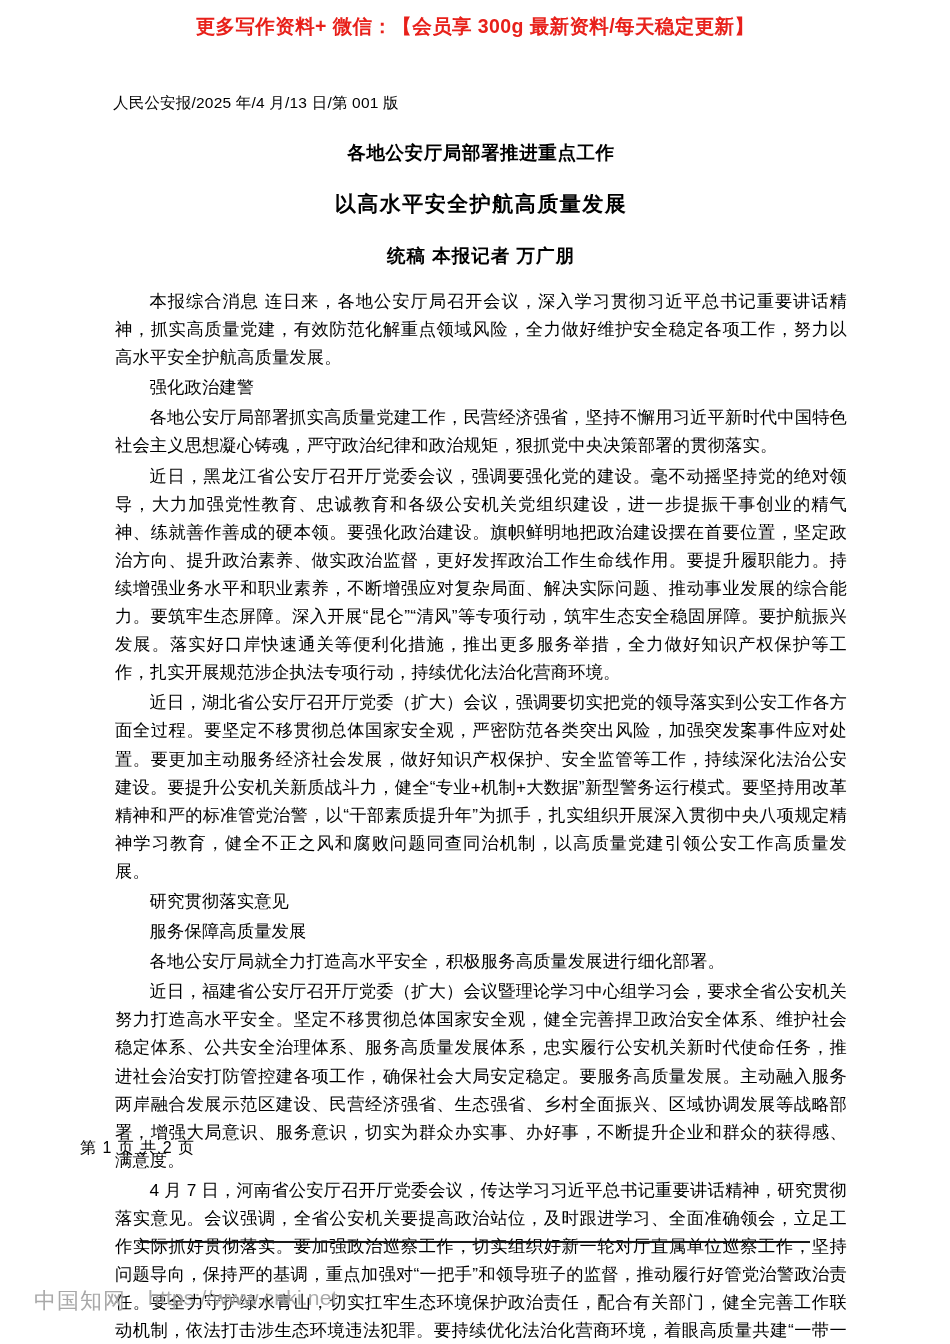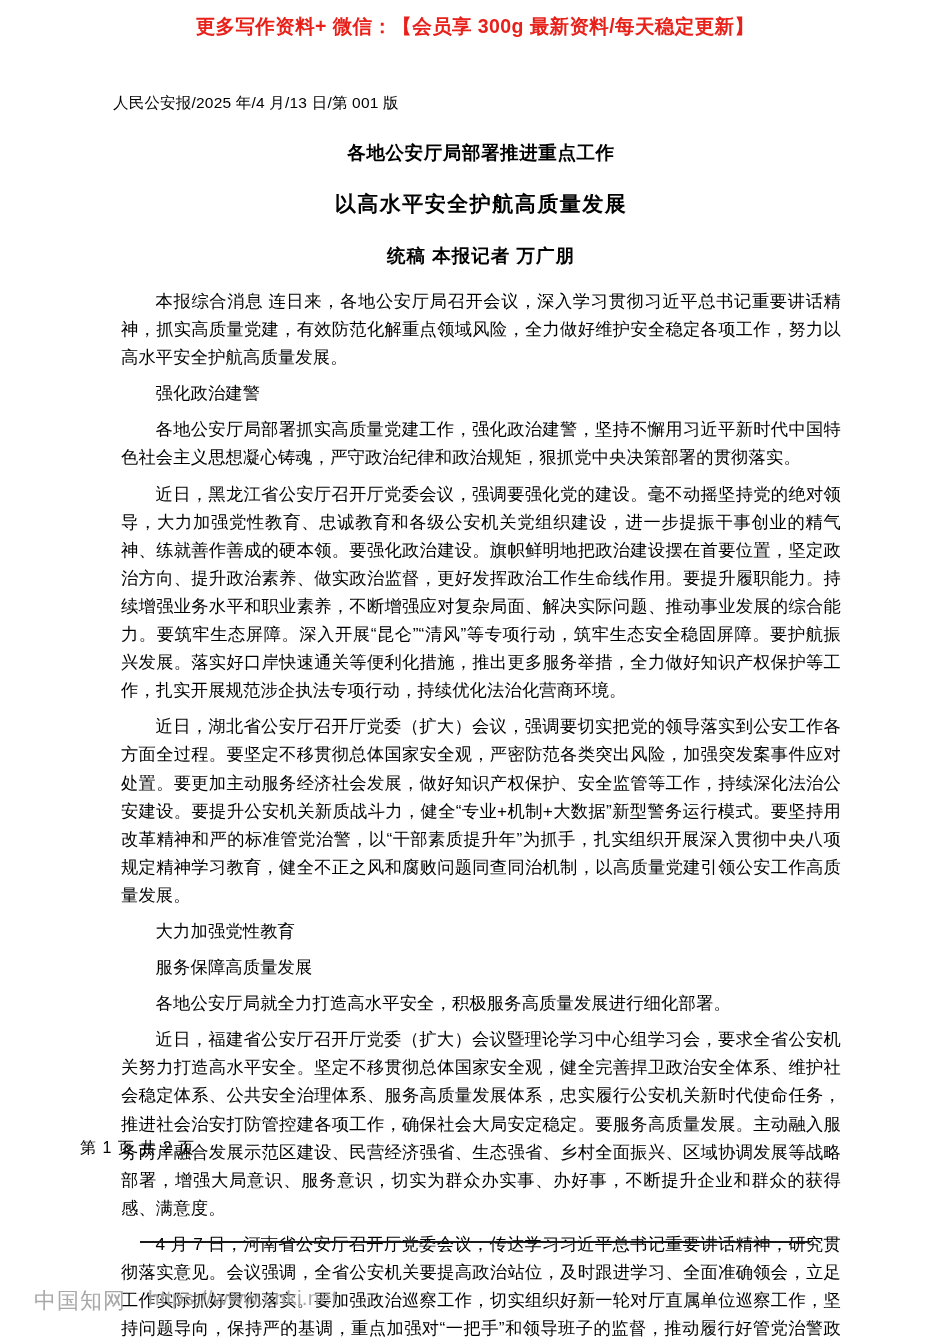--- a/index.html
+++ b/index.html
@@ -78,21 +78,21 @@
     letter-spacing: 1px;
     margin-top: 14px;
     margin-bottom: 10px;
   }
 
   .body-block {
     margin-top: 16px;
   }
 
   p.para {
-    margin: 8px;
+    margin: 2px;
     font-size: 17.3px;
     line-height: 28.1px;
     text-align: justify;
     text-justify: inter-ideograph;
     text-indent: 2em;
     letter-spacing: 0.15px;
     word-break: break-all;
   }
 
   p.para.sub {
@@ -152,24 +152,24 @@
 
     <div class="kicker">各地公安厅局部署推进重点工作</div>
 
     <div class="headline">以高水平安全护航高质量发展</div>
 
     <div class="byline">统稿  本报记者  万广朋</div>
 
     <div class="body-block">
       <p class="para">本报综合消息 连日来，各地公安厅局召开会议，深入学习贯彻习近平总书记重要讲话精神，抓实高质量党建，有效防范化解重点领域风险，全力做好维护安全稳定各项工作，努力以高水平安全护航高质量发展。</p>
       <p class="para sub">强化政治建警</p>
-      <p class="para">各地公安厅局部署抓实高质量党建工作，强化政治建警，坚持不懈用习近平新时代中国特色社会主义思想凝心铸魂，严守政治纪律和政治规矩，狠抓党中央决策部署的贯彻落实。</p>
+      <p class="para">各地公安厅局部署抓实高质量党建工作，民营经济强省，坚持不懈用习近平新时代中国特色社会主义思想凝心铸魂，严守政治纪律和政治规矩，狠抓党中央决策部署的贯彻落实。</p>
       <p class="para">近日，黑龙江省公安厅召开厅党委会议，强调要强化党的建设。毫不动摇坚持党的绝对领导，大力加强党性教育、忠诚教育和各级公安机关党组织建设，进一步提振干事创业的精气神、练就善作善成的硬本领。要强化政治建设。旗帜鲜明地把政治建设摆在首要位置，坚定政治方向、提升政治素养、做实政治监督，更好发挥政治工作生命线作用。要提升履职能力。持续增强业务水平和职业素养，不断增强应对复杂局面、解决实际问题、推动事业发展的综合能力。要筑牢生态屏障。深入开展“昆仑”“清风”等专项行动，筑牢生态安全稳固屏障。要护航振兴发展。落实好口岸快速通关等便利化措施，推出更多服务举措，全力做好知识产权保护等工作，扎实开展规范涉企执法专项行动，持续优化法治化营商环境。</p>
       <p class="para">近日，湖北省公安厅召开厅党委（扩大）会议，强调要切实把党的领导落实到公安工作各方面全过程。要坚定不移贯彻总体国家安全观，严密防范各类突出风险，加强突发案事件应对处置。要更加主动服务经济社会发展，做好知识产权保护、安全监管等工作，持续深化法治公安建设。要提升公安机关新质战斗力，健全“专业+机制+大数据”新型警务运行模式。要坚持用改革精神和严的标准管党治警，以“干部素质提升年”为抓手，扎实组织开展深入贯彻中央八项规定精神学习教育，健全不正之风和腐败问题同查同治机制，以高质量党建引领公安工作高质量发展。</p>
-      <p class="para sub">大力加强党性教育</p>
+      <p class="para sub">研究贯彻落实意见</p>
       <p class="para sub">服务保障高质量发展</p>
       <p class="para">各地公安厅局就全力打造高水平安全，积极服务高质量发展进行细化部署。</p>
       <p class="para">近日，福建省公安厅召开厅党委（扩大）会议暨理论学习中心组学习会，要求全省公安机关努力打造高水平安全。坚定不移贯彻总体国家安全观，健全完善捍卫政治安全体系、维护社会稳定体系、公共安全治理体系、服务高质量发展体系，忠实履行公安机关新时代使命任务，推进社会治安打防管控建各项工作，确保社会大局安定稳定。要服务高质量发展。主动融入服务两岸融合发展示范区建设、民营经济强省、生态强省、乡村全面振兴、区域协调发展等战略部署，增强大局意识、服务意识，切实为群众办实事、办好事，不断提升企业和群众的获得感、满意度。</p>
       <p class="para">4 月 7 日，河南省公安厅召开厅党委会议，传达学习习近平总书记重要讲话精神，研究贯彻落实意见。会议强调，全省公安机关要提高政治站位，及时跟进学习、全面准确领会，立足工作实际抓好贯彻落实。要加强政治巡察工作，切实组织好新一轮对厅直属单位巡察工作，坚持问题导向，保持严的基调，重点加强对“一把手”和领导班子的监督，推动履行好管党治警政治责任。要全力守护绿水青山，切实扛牢生态环境保护政治责任，配合有关部门，健全完善工作联动机制，依法打击涉生态环境违法犯罪。要持续优化法治化营商环境，着眼高质量共建“一带一路”，认</p>
     </div>
 
   </div>
 
   <div class="page-number">第 1 页  共 2 页</div>
 

